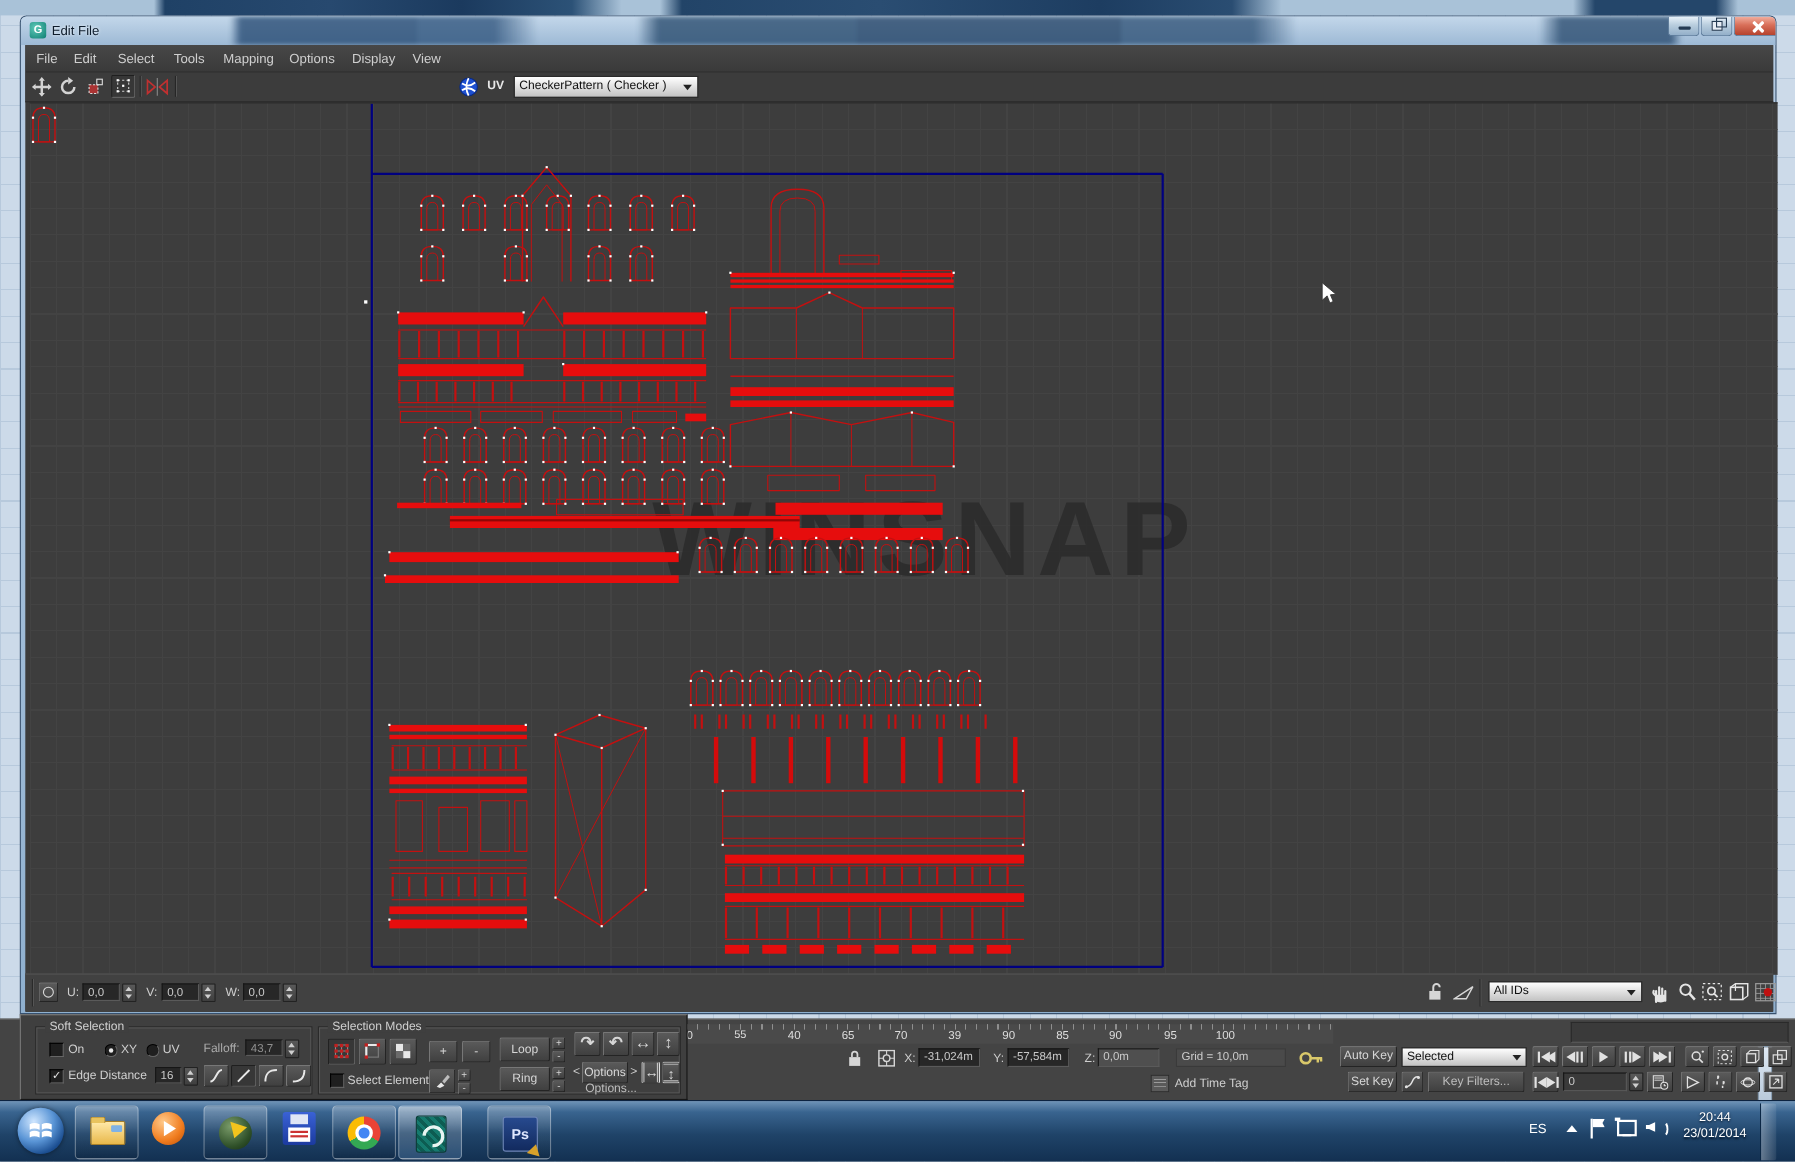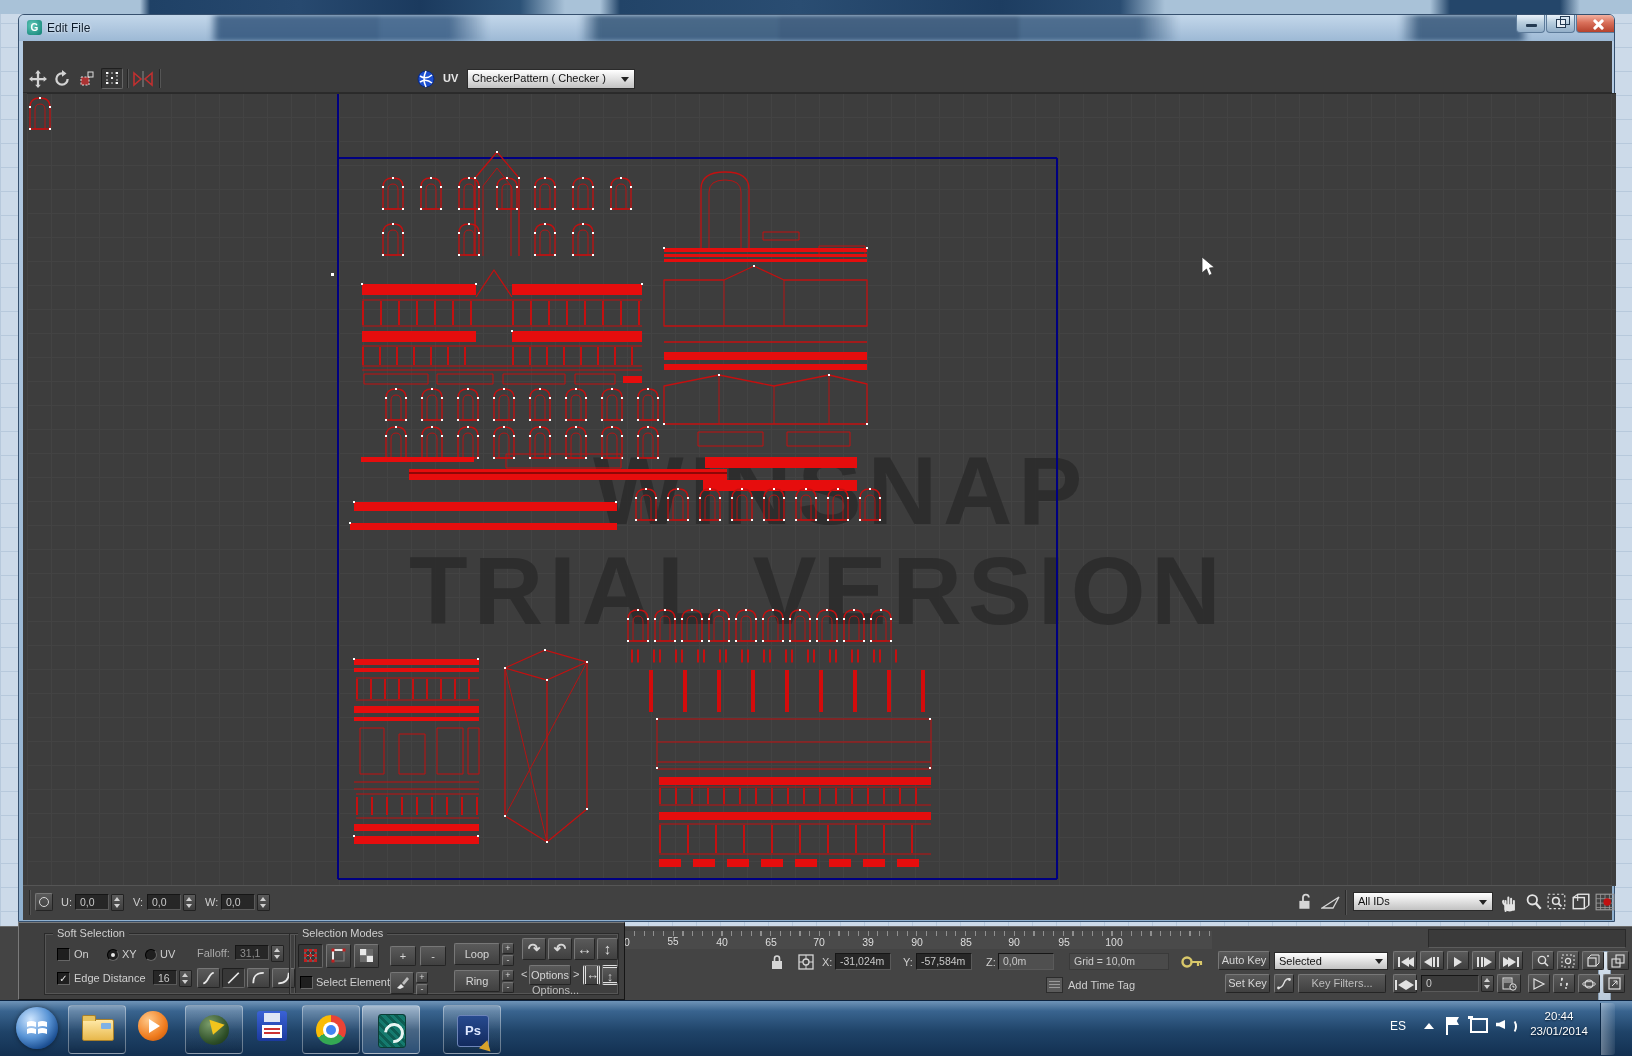--- a/index.html
+++ b/index.html
@@ -90,20 +90,30 @@
         <span class="glyph-min"></span>
       </div>
     <div class="wbtn" style="left:1527px;width:29px">
         <span class="glyph-res"></span>
       </div>
     <div class="wbtn close glyph-x" style="left:1557px;width:44px"></div>
   </div>
 
   <div class="abs" style="left:4px;top:26px;width:1589px;height:878px;background:#3c3c3c">
 
+    <div class="abs" style="left:0;top:0;width:100%;height:24px;background:linear-gradient(#474747,#3a3a3a);border-bottom:1px solid #2c2c2c">
+      <span class="lbl" style="left:10px;top:5px;font-size:12px">File</span>
+      <span class="lbl" style="left:44px;top:5px;font-size:12px">Edit</span>
+      <span class="lbl" style="left:84px;top:5px;font-size:12px">Select</span>
+      <span class="lbl" style="left:135px;top:5px;font-size:12px">Tools</span>
+      <span class="lbl" style="left:180px;top:5px;font-size:12px">Mapping</span>
+      <span class="lbl" style="left:240px;top:5px;font-size:12px">Options</span>
+      <span class="lbl" style="left:297px;top:5px;font-size:12px">Display</span>
+      <span class="lbl" style="left:352px;top:5px;font-size:12px">View</span>
+    </div>
 
     <div class="abs" style="left:0;top:25px;width:100%;height:26px;background:#3c3c3c;border-bottom:1px solid #2b2b2b">
       <svg class="abs" style="left:6px;top:4px" width="18" height="18" viewBox="0 0 16 16">
         <path fill="#d3d3d3" d="M8,0 L10.5,3 H9 V7 H13 V5.5 L16,8 L13,10.5 V9 H9 V13 H10.5 L8,16 L5.5,13 H7 V9 H3 V10.5 L0,8 L3,5.5 V7 H7 V3 H5.5 Z"></path>
         </svg>
       <svg class="abs" style="left:30px;top:4px" width="18" height="18" viewBox="0 0 16 16">
         <path fill="none" stroke="#d3d3d3" stroke-width="2" d="M13,8 A5,5 0 1 1 8,3"></path>
           <path fill="#d3d3d3" d="M8,0 L12,3 L8,6 Z"></path>
         </svg>
       <svg class="abs" style="left:56px;top:5px" width="16" height="16" viewBox="0 0 16 16">
@@ -132,21 +142,20 @@
         </svg>
       <span class="lbl" style="left:420px;top:6px;font-weight:bold;color:#e8e8e8">UV</span>
       <div class="lightdd" style="left:444px;top:3px;width:168px;height:20px">
         <span>CheckerPattern  ( Checker )</span>
         <span class="ddarr" style="right:5px"></span>
       </div>
     </div>
 
     <div id="canvas" style="top:52px;height:792px">
       <div class="wm" style="left:566px;top:342px">WINSNAP</div>
-      <div class="wm" style="left:382px;top:442px">TRIAL VERSION</div>
 
       <svg width="1589" height="792" viewBox="0 0 1589 792" style="position:absolute;left:0;top:0">
         <defs></defs>
         <g id="aS">
             <path class="ln" d="M3,35 V13 Q3,4 13,4 Q23,4 23,13 V35 Z"></path>
             <path class="ln" style="stroke-width:.9" d="M8,35 V16 Q8,10 13,10 Q18,10 18,16 V35 Z"></path>
             <rect class="vd" x="2" y="34" width="2" height="2"></rect>
             <rect class="vd" x="22" y="34" width="2" height="2"></rect>
             <rect class="vd" x="2" y="12" width="2" height="2"></rect>
             <rect class="vd" x="22" y="12" width="2" height="2"></rect>
@@ -629,30 +638,30 @@
       </svg></div>
   <div class="btn" style="left:1603px;top:47px;width:22px;height:19px">
     <svg width="13" height="13" viewBox="0 0 13 13" style="margin-top:2px">
         <rect x="1" y="1" width="11" height="11" fill="none" stroke="#e0e0e0" stroke-width="1.2"></rect>
         <path d="M4,9 L9,4 M9,4 H5.5 M9,4 V7.5" stroke="#e0e0e0" fill="none"></path>
       </svg></div>
 </div>
 
 <div class="abs" style="left:18px;top:922px;width:607px;height:78px;background:#3f3f3f;border:1px solid #161616;border-top-color:#7a7a7a;border-left-color:#7a7a7a;box-sizing:border-box">
 
-  <div class="fs" style="left:25px;top:10px;width:252px;height:62px">
+  <div class="fs" style="left:13px;top:10px;width:252px;height:62px">
     <span class="legend">Soft Selection</span>
     <div class="cb" style="left:12px;top:14px"></div>
     <span class="lbl" style="left:29px;top:14px">On</span>
     <div class="radio sel" style="left:62px;top:15px"></div>
     <span class="lbl" style="left:77px;top:14px">XY</span>
     <div class="radio" style="left:100px;top:15px"></div>
     <span class="lbl" style="left:115px;top:14px">UV</span>
     <span class="lbl" style="left:152px;top:13px;color:#aaa">Falloff:</span>
-    <div class="field" style="left:190px;top:11px;width:34px;height:15px;color:#8f8f8f">31,1</div>
+    <div class="field" style="left:190px;top:11px;width:34px;height:15px;color:#8f8f8f">43,7</div>
     <div class="spin" style="left:226px;top:11px"></div>
     <div class="cb" style="left:12px;top:38px"><span>✓</span></div>
     <span class="lbl" style="left:29px;top:38px">Edge Distance</span>
     <div class="field" style="left:108px;top:36px;width:24px;height:15px">16</div>
     <div class="spin" style="left:134px;top:36px"></div>
     <div class="btn" style="left:152px;top:34px;width:23px;height:20px">
       <svg width="15" height="14" viewBox="0 0 16 16" style="margin-top:2px">
           <path d="M2,14 C8,14 8,2 14,2" fill="none" stroke="#e8e8e8" stroke-width="2"></path>
         </svg></div>
     <div class="btn pressed" style="left:177px;top:34px;width:23px;height:20px">

